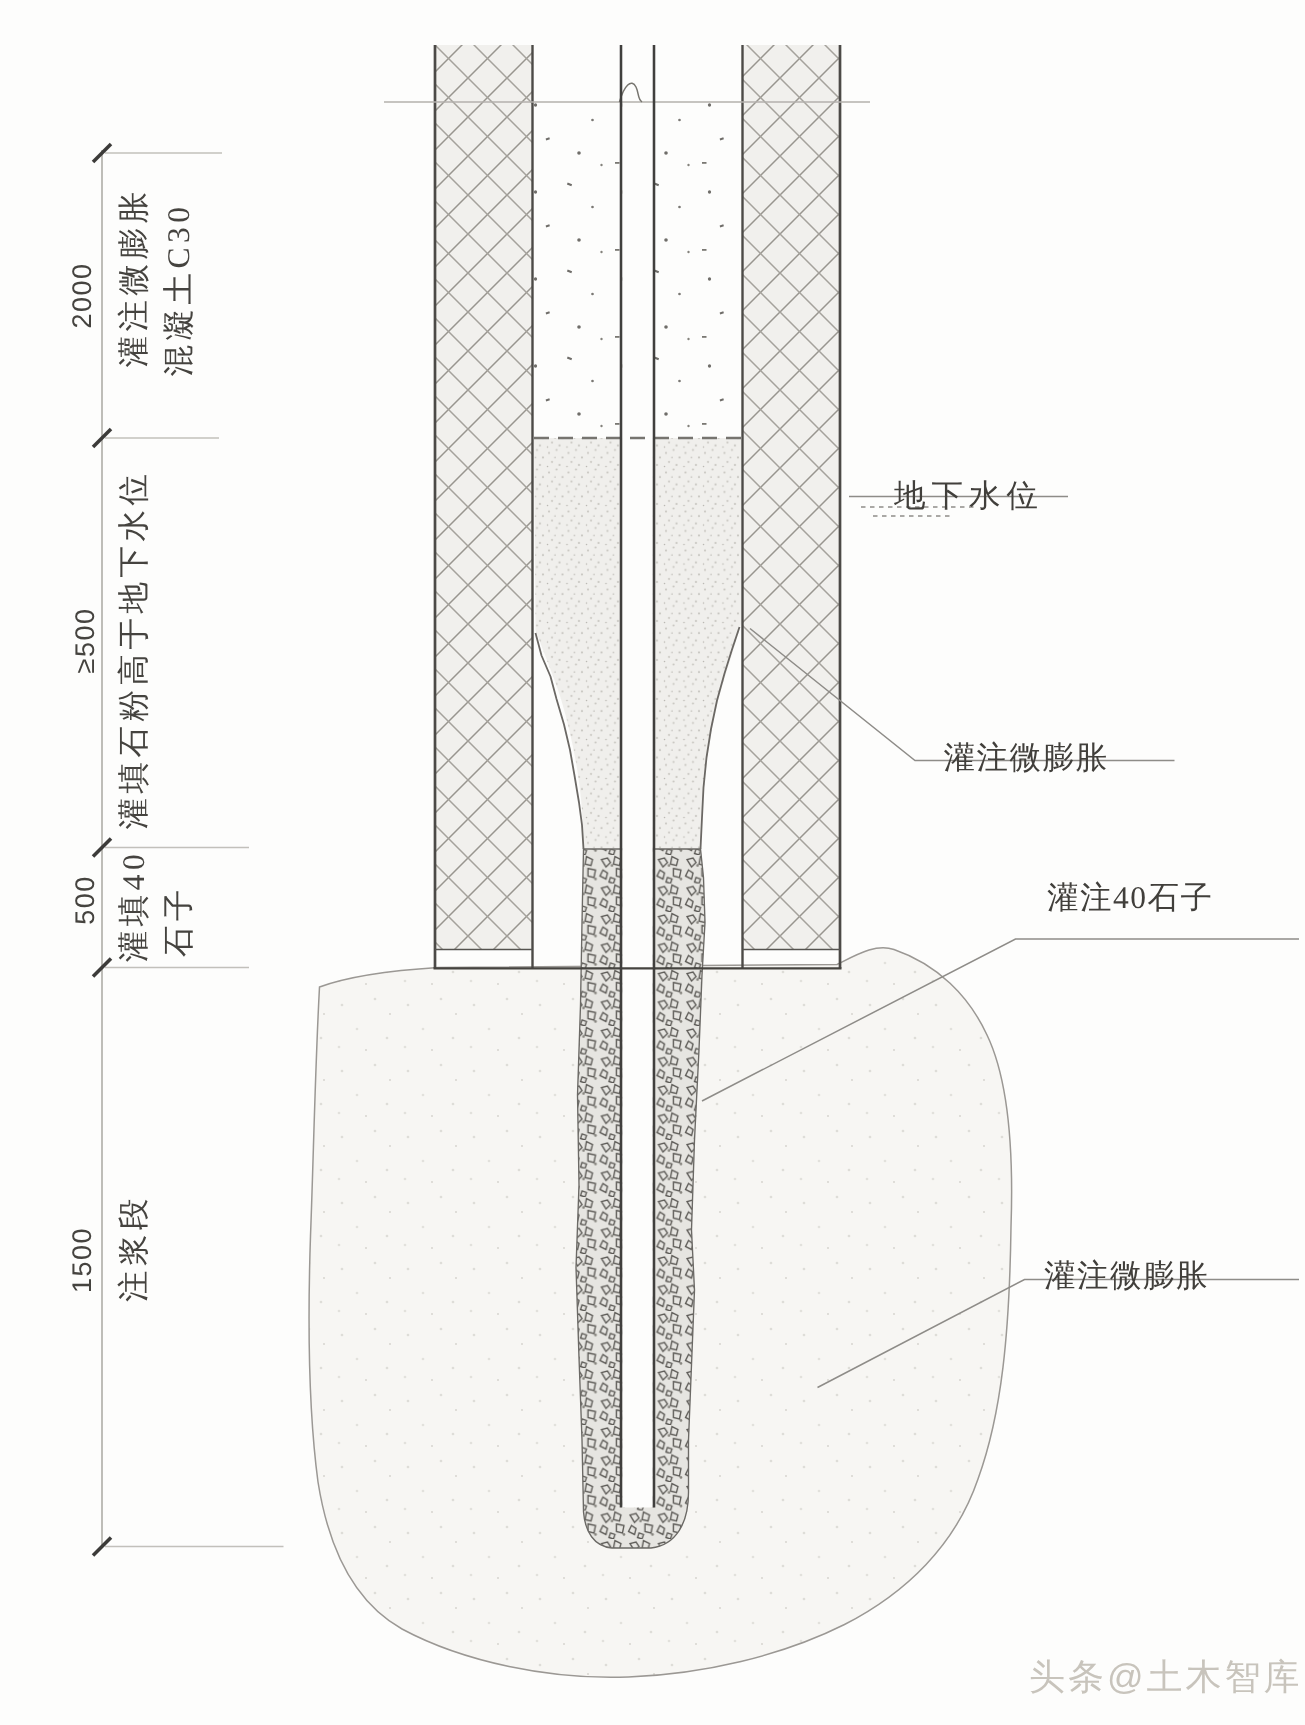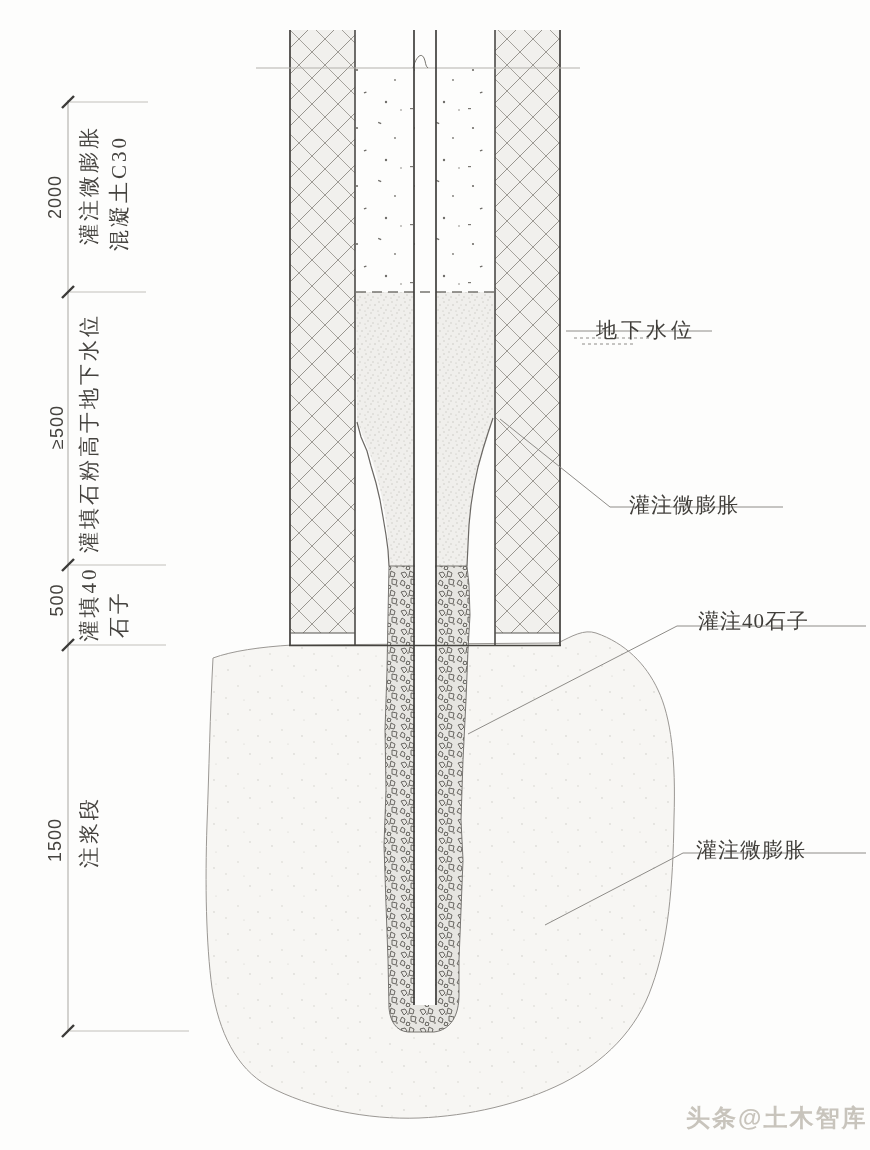--- a/index.html
+++ b/index.html
@@ -25,21 +25,21 @@
     color:#413f3b;
     font-size:21px;
     letter-spacing:4px;
     margin-top:16px;
   }
   .watermark{
     position:absolute;
     white-space:nowrap;
     color:#c8c4bc;
     font-size:24px;
-    font-weight:700;
+    font-weight:400;
     letter-spacing:2px;
     font-family:"Liberation Sans","DejaVu Sans",sans-serif;
   }
 </style>
 </head>
 <body>
 
 <div id="canvas">
 
   <svg id="linework" width="870" height="1150" viewBox="0 0 870 1150">
@@ -181,18 +181,18 @@
 
   <div class="vtext vlab" style="left:89px;top:185px">灌注微膨胀</div>
   <div class="vtext vlab" style="left:119px;top:193px">混凝土C30</div>
   <div class="vtext vlab" style="left:89px;top:433px">灌填石粉高于地下水位</div>
   <div class="vtext vlab" style="left:89px;top:604px">灌填40</div>
   <div class="vtext vlab" style="left:119px;top:614px">石子</div>
   <div class="vtext vlab" style="left:89px;top:832px">注浆段</div>
 
   <div class="htext" style="left:596px;top:300px">地下水位</div>
   <div class="htext" style="left:629px;top:475px;letter-spacing:1px">灌注微膨胀</div>
-  <div class="htext" style="left:698px;top:591px;letter-spacing:1px">灌注40石子</div>
+  <div class="htext" style="left:698px;top:568px;letter-spacing:1px">灌注40石子</div>
   <div class="htext" style="left:696px;top:820px;letter-spacing:1px">灌注微膨胀</div>
 
   <div class="watermark" style="left:686px;top:1102px">头条@土木智库</div>
 
 </div>
 
 </body></html>

